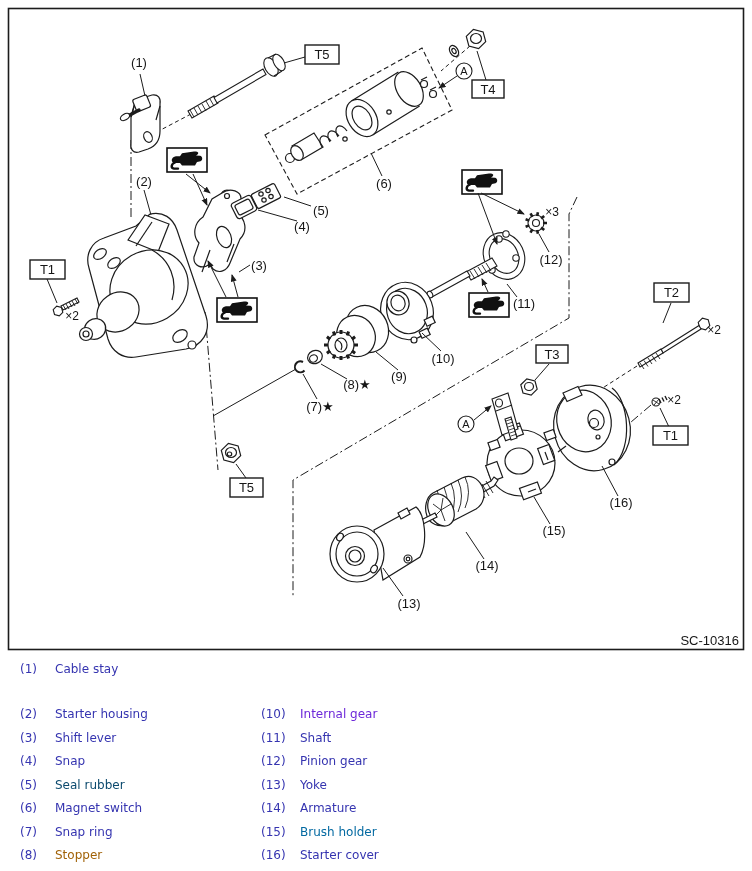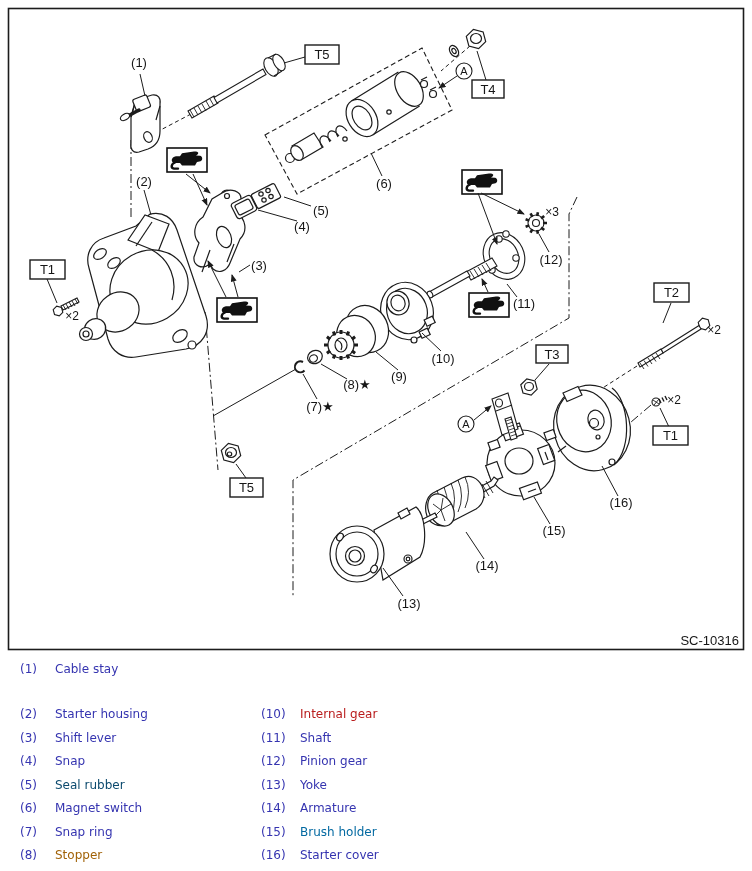--- a/index.html
+++ b/index.html
@@ -356,21 +356,21 @@
 
 <div class="legend">
   <div class="lrow colL" style="top:9px"><span class="lnum">(1)</span><span class="lname" style="color: rgb(53, 52, 176);">Cable stay</span></div>
   <div class="lrow colL" style="top:54px"><span class="lnum">(2)</span><span class="lname" style="color: rgb(53, 52, 176);">Starter housing</span></div>
   <div class="lrow colL" style="top:78px"><span class="lnum">(3)</span><span class="lname" style="color: rgb(53, 52, 176);">Shift lever</span></div>
   <div class="lrow colL" style="top:101px"><span class="lnum">(4)</span><span class="lname" style="color: rgb(53, 52, 176);">Snap</span></div>
   <div class="lrow colL" style="top:125px"><span class="lnum">(5)</span><span class="lname" style="color: #0c4a6e;">Seal rubber</span></div>
   <div class="lrow colL" style="top:148px"><span class="lnum">(6)</span><span class="lname" style="color: rgb(53, 52, 176);">Magnet switch</span></div>
   <div class="lrow colL" style="top:172px"><span class="lnum">(7)</span><span class="lname" style="color: rgb(53, 52, 176);">Snap ring</span></div>
   <div class="lrow colL" style="top:195px"><span class="lnum">(8)</span><span class="lname" style="color: #a16207;">Stopper</span></div>
-  <div class="lrow colR" style="top:54px"><span class="lnum">(10)</span><span class="lname" style="color: #b91c1c;">Internal gear</span></div>
+  <div class="lrow colR" style="top:54px"><span class="lnum">(10)</span><span class="lname" style="color: #6d28d9;">Internal gear</span></div>
   <div class="lrow colR" style="top:78px"><span class="lnum">(11)</span><span class="lname" style="color: rgb(53, 52, 176);">Shaft</span></div>
   <div class="lrow colR" style="top:101px"><span class="lnum">(12)</span><span class="lname" style="color: rgb(53, 52, 176);">Pinion gear</span></div>
   <div class="lrow colR" style="top:125px"><span class="lnum">(13)</span><span class="lname" style="color: rgb(53, 52, 176);">Yoke</span></div>
   <div class="lrow colR" style="top:148px"><span class="lnum">(14)</span><span class="lname" style="color: rgb(53, 52, 176);">Armature</span></div>
   <div class="lrow colR" style="top:172px"><span class="lnum">(15)</span><span class="lname" style="color: #0369a1;">Brush holder</span></div>
   <div class="lrow colR" style="top:195px"><span class="lnum">(16)</span><span class="lname" style="color: rgb(53, 52, 176);">Starter cover</span></div>
 </div>
 
 </div>
 

